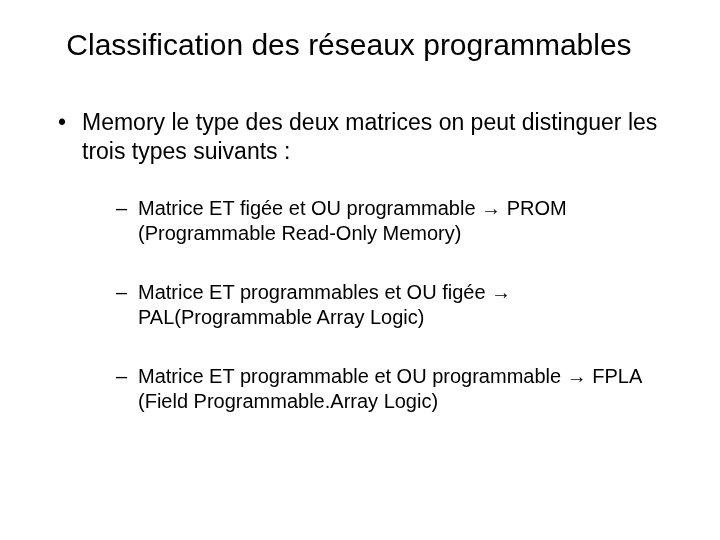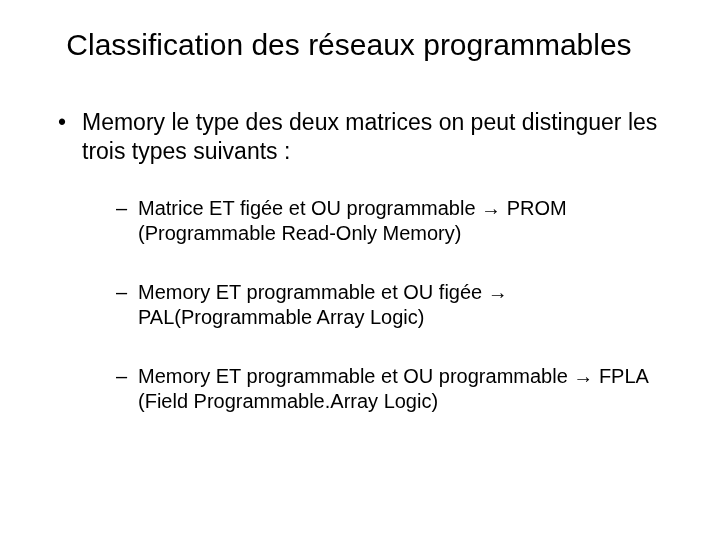--- a/index.html
+++ b/index.html
@@ -72,21 +72,21 @@
 
   <ul class="level1">
     <li>
       <span>Memory le type des deux matrices on peut distinguer les trois types suivants :</span>
 
       <ul class="level2">
         <li>
           <span>Matrice ET figée et OU programmable </span><span class="arrow">→</span><span> PROM (Programmable Read-Only Memory)</span>
         </li>
         <li>
-          <span>Memory ET programmable et OU figée </span><span class="arrow">→</span><span> PAL(Programmable Array Logic)</span>
+          <span>Matrice ET programmables et OU figée </span><span class="arrow">→</span><span> PAL(Programmable Array Logic)</span>
         </li>
         <li>
-          <span>Memory ET  programmable et OU programmable </span><span class="arrow">→</span><span> FPLA (Field Programmable.Array Logic)</span>
+          <span>Matrice ET  programmable et OU programmable </span><span class="arrow">→</span><span> FPLA (Field Programmable.Array Logic)</span>
         </li>
       </ul>
     </li>
   </ul>
 </div>
 
 </body></html>

